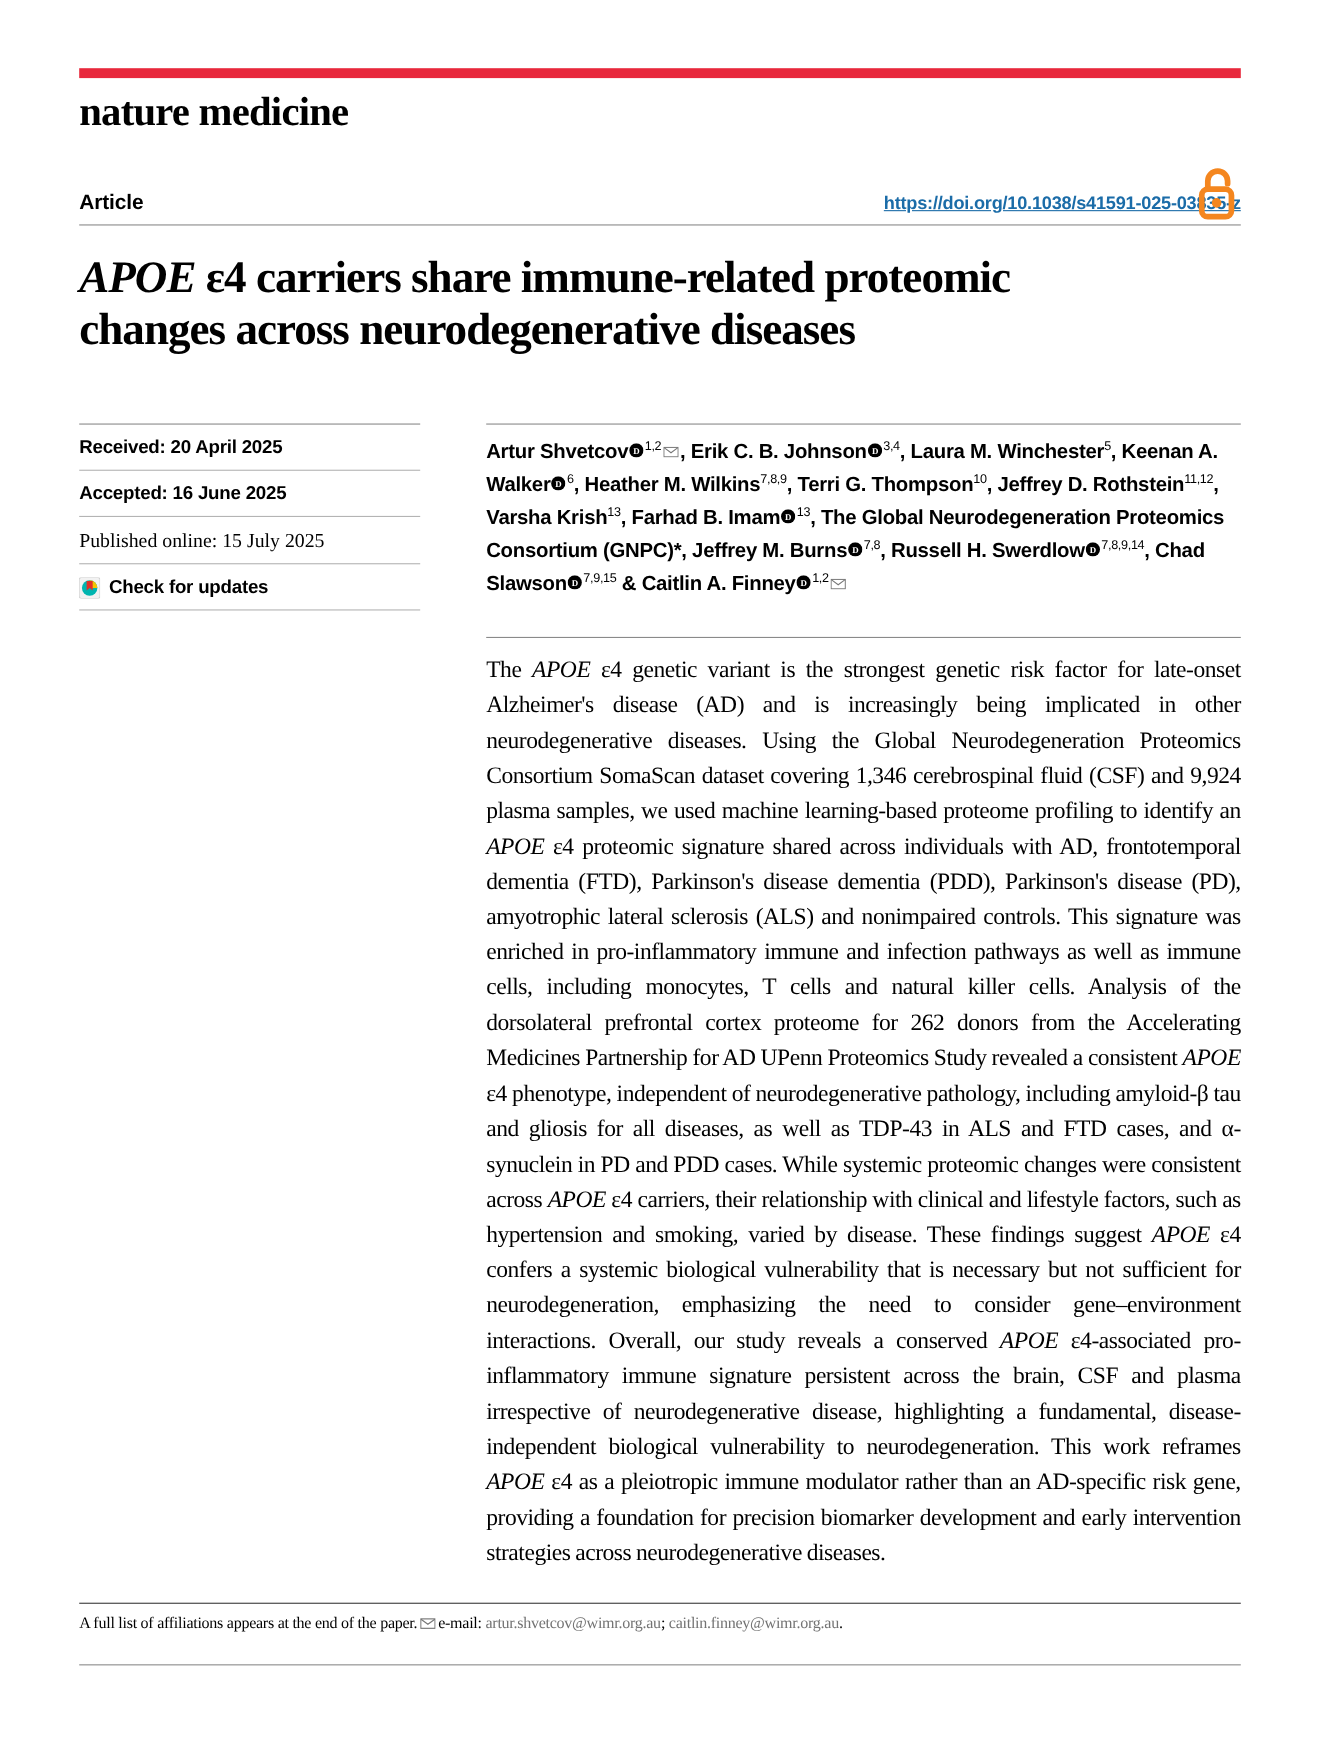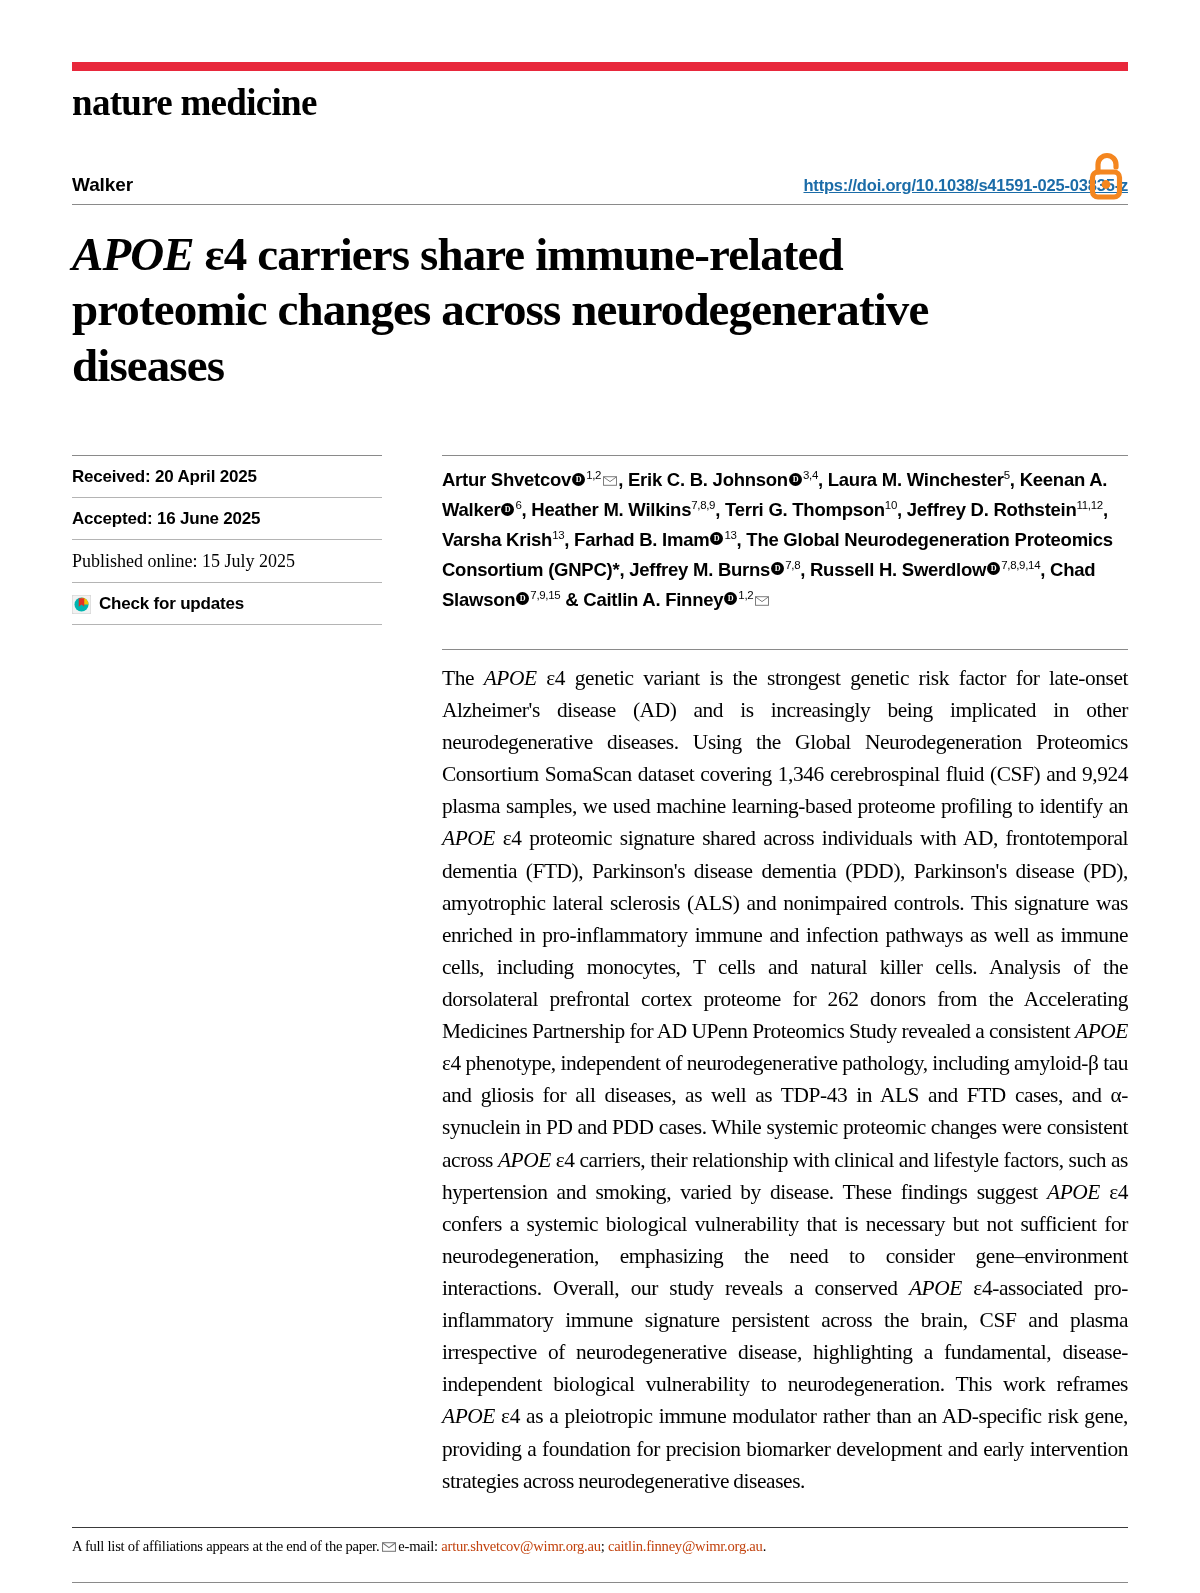--- a/index.html
+++ b/index.html
@@ -68,21 +68,21 @@
   }
   .rule-thin {
     border-top: 1.6px solid #8a8a8a;
     margin-top: 8px;
   }
 
   
   h1.title {
     font-family: "Liberation Serif", serif;
     font-weight: 700;
-    font-size: 47px;
+    font-size: 41px;
     line-height: 1.18;
     letter-spacing: -0.9px;
     margin: 22px 0 0 0;
     max-width: 930px;
   }
   h1.title .ital { font-style: italic; }
 
   
   .cols {
     margin-top: 62px;
@@ -152,21 +152,21 @@
 
   
   .foot-rule { border-top: 1.4px solid #3a3a3a; margin-top: 30px; }
   .footnote {
     font-family: "Liberation Serif", serif;
     font-size: 14.6px;
     letter-spacing: -0.25px;
     padding-top: 8px;
     line-height: 1.4;
   }
-  .footnote a, .footnote .mail { color: #c2410c; text-decoration: none; }
+  .footnote a, .footnote .mail { color: #737373; text-decoration: none; }
   .footnote .envl { vertical-align: -1px; margin: 0 2px 0 3px; }
 
   
   .bottom-rule { border-top: 1.6px solid #8a8a8a; margin-top: 26px; }
   .bottombar {
     display: flex;
     align-items: baseline;
     justify-content: space-between;
     padding-top: 12px;
     font-size: 17px;
@@ -185,21 +185,21 @@
 
   <div class="journal-logo">nature medicine</div>
 
   <svg class="oa-icon" viewBox="0 0 42 48" aria-hidden="true">
     <path d="M12 20 V12.5 A9 9 0 0 1 30 12.5 V15" fill="none" stroke="#f4861f" stroke-width="5.2" stroke-linecap="round"></path>
     <rect x="6.5" y="20" width="27" height="25" rx="5.5" ry="5.5" fill="none" stroke="#f4861f" stroke-width="5.2"></rect>
     <circle cx="20" cy="32.5" r="4.4" fill="#f4861f"></circle>
   </svg>
 
   <div class="artrow">
-    <div class="kicker">Walker</div>
+    <div class="kicker">Article</div>
     <a class="doi" href="#">https://doi.org/10.1038/s41591-025-03835-z</a>
   </div>
   <div class="rule-thin"></div>
 
   <h1 class="title"><span class="ital">APOE</span><span> ε4 carriers share immune-related proteomic changes across neurodegenerative diseases</span></h1>
 
   <div class="cols">
 
     <div class="col-left">
       <div class="hist-rule-top"></div>

